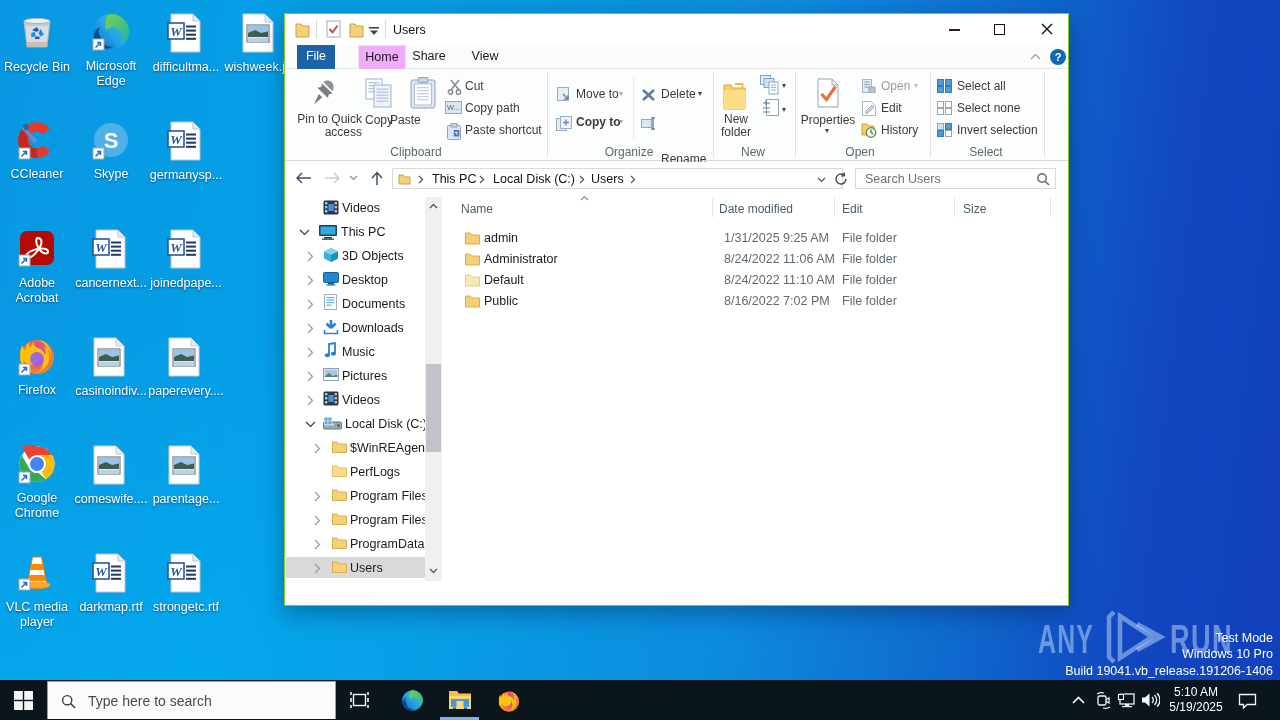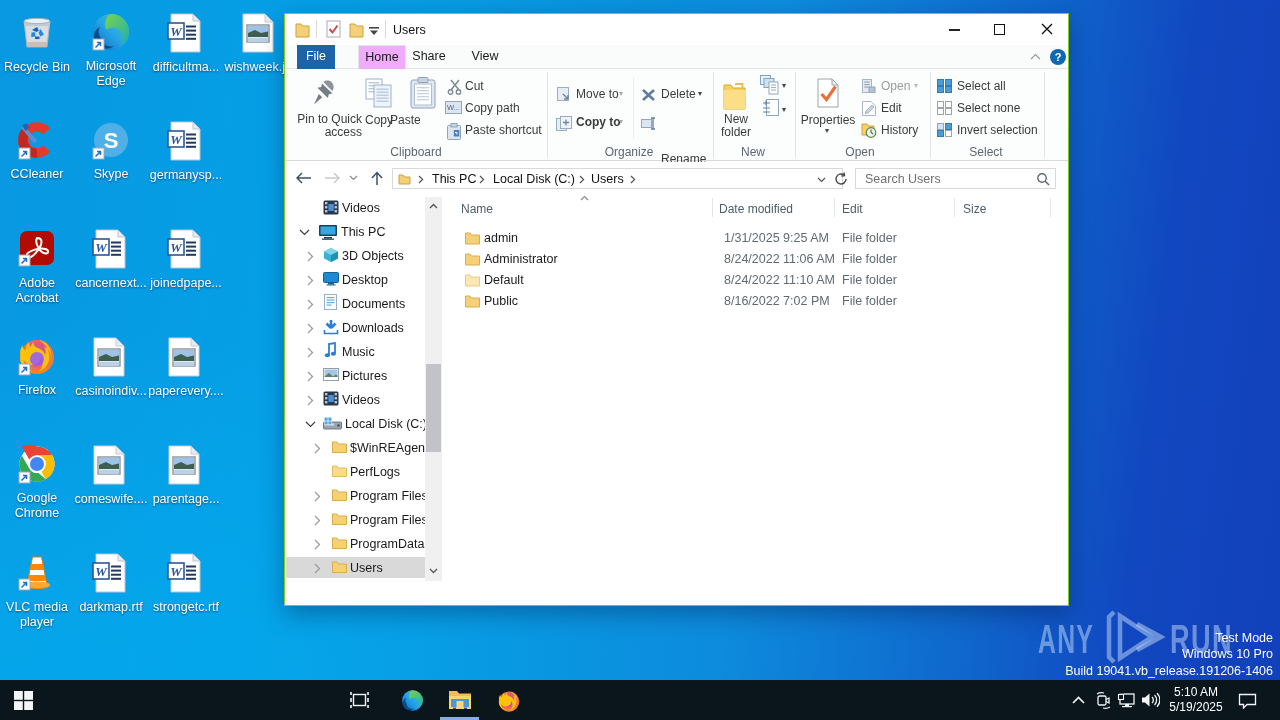--- a/index.html
+++ b/index.html
@@ -760,20 +760,27 @@
 <div class="wmtxt" style="top:647px">Windows 10 Pro</div>
 <div class="wmtxt" style="top:664px">Build 19041.vb_release.191206-1406</div>
 
 <div id="taskbar">
   <svg class="abs" style="left:14px;top:11px" width="19" height="19" viewBox="0 0 19 19">
     <rect x="0" y="0" width="8.8" height="8.8" fill="#f3f5f6"></rect>
     <rect x="10.2" y="0" width="8.8" height="8.8" fill="#f3f5f6"></rect>
     <rect x="0" y="10.2" width="8.8" height="8.8" fill="#f3f5f6"></rect>
     <rect x="10.2" y="10.2" width="8.8" height="8.8" fill="#f3f5f6"></rect>
   </svg>
+  <div id="searchbox">
+    <svg class="abs" style="left:13px;top:12px" width="15" height="15" viewBox="0 0 15 15">
+      <circle cx="6.2" cy="6.2" r="4.6" stroke="#3b3b3b" stroke-width="1.4" fill="none"></circle>
+      <path d="M9.8 9.8 L14 14" stroke="#3b3b3b" stroke-width="1.6"></path>
+    </svg>
+    <span class="abs" style="left:40px;top:11px;font-size:14px;color:#4a4a4a">Type here to search</span>
+  </div>
   <svg class="abs" style="left:350px;top:11px" width="19" height="18" viewBox="0 0 19 18">
     <rect x="3.5" y="3.5" width="12" height="11" fill="none" stroke="#f3f5f6" stroke-width="1.4"></rect>
     <path d="M1 1 L1 4 M1 7 L1 11 M1 14 L1 17" stroke="#f3f5f6" stroke-width="1.6"></path>
     <path d="M18 1 L18 4 M18 7 L18 11 M18 14 L18 17" stroke="#f3f5f6" stroke-width="1.6"></path>
   </svg>
   <svg class="abs" style="left:401px;top:9px" width="23" height="23" viewBox="0 0 40 40">
     <defs>
       <linearGradient id="teg1" x1="0" y1="1" x2="1" y2="0">
         <stop offset="0" stop-color="#0e66bd"></stop>
           <stop offset=".5" stop-color="#25a6e8"></stop>

